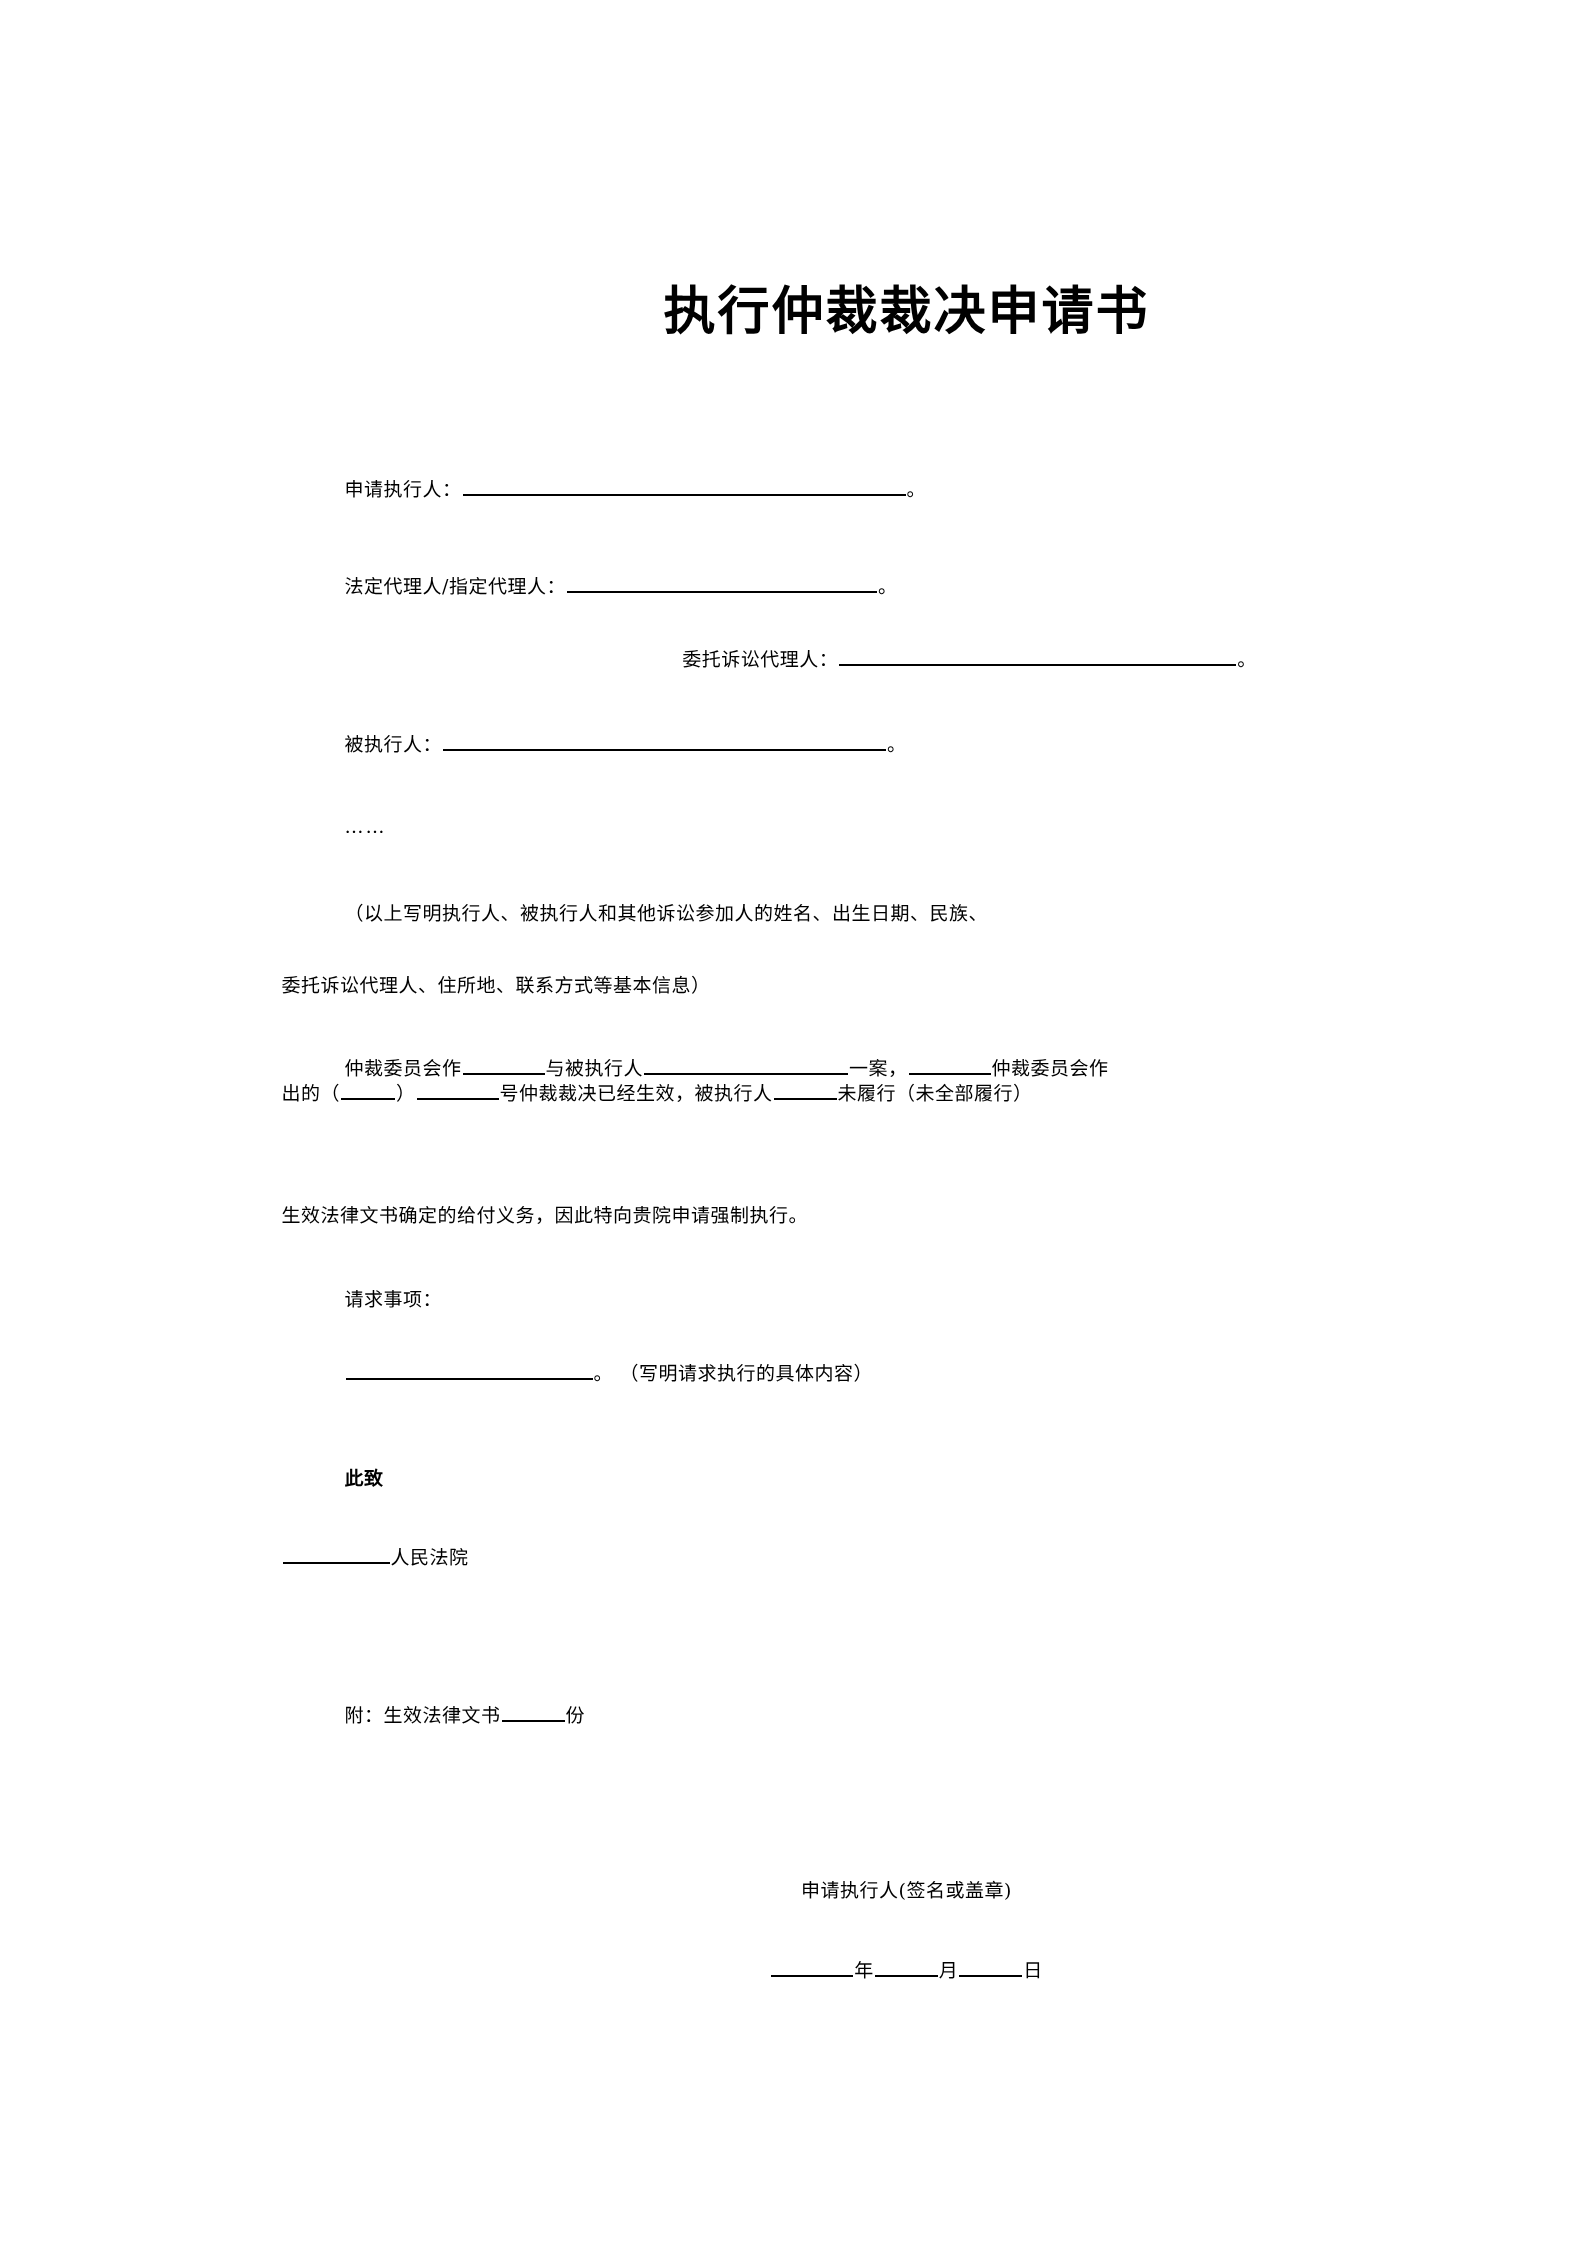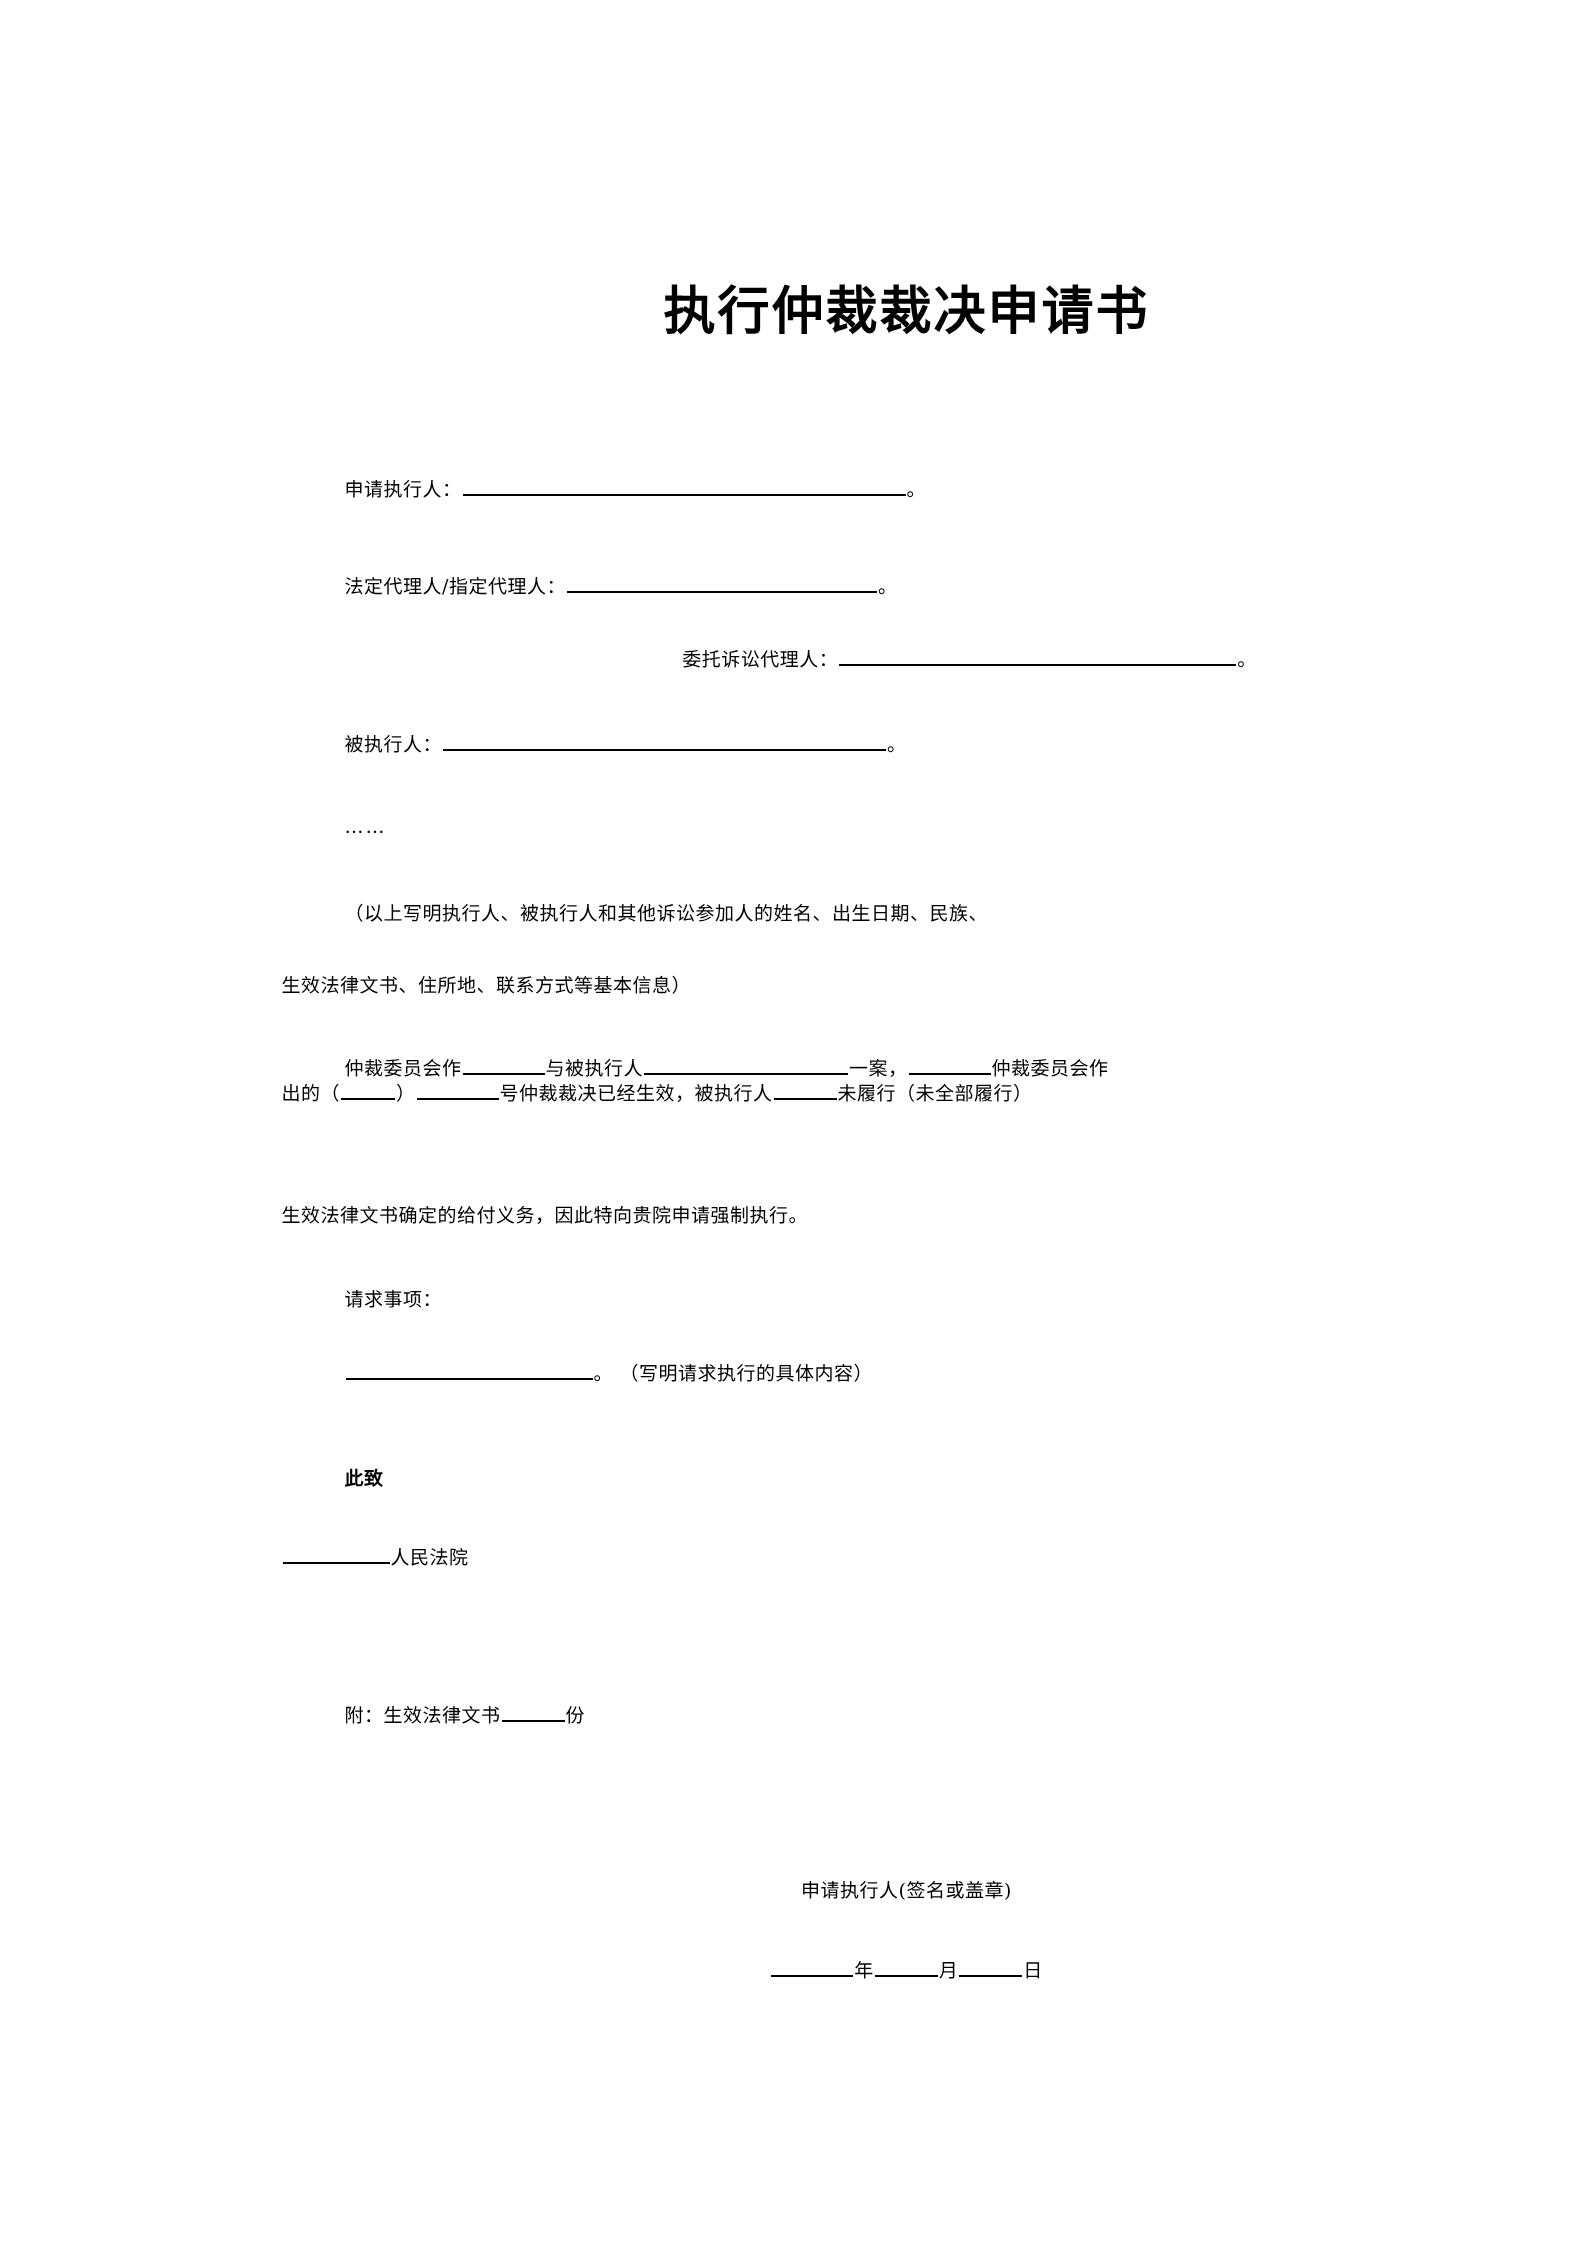--- a/index.html
+++ b/index.html
@@ -104,21 +104,21 @@
     </div>
 
     <div class="line indent" style="top:715px;">
       <span>被执行人：</span><span class="blank b-xxl"></span><span>。</span>
     </div>
 
     <div class="line indent ellipsis-line" style="top:798px;">……</div>
 
     <div class="line indent" style="top:885px;">（以上写明执行人、被执行人和其他诉讼参加人的姓名、出生日期、民族、</div>
 
-    <div class="line" style="top:957px;">生效法律文书、住所地、联系方式等基本信息）</div>
+    <div class="line" style="top:957px;">委托诉讼代理人、住所地、联系方式等基本信息）</div>
 
     <div class="line indent" style="top:1039px;">
       <span>仲裁委员会作</span><span class="blank b-xxs"></span><span>与被执行人</span><span class="blank b-m"></span><span>一案，</span><span class="blank b-xxs"></span><span>仲裁委员会作</span>
     </div>
 
     <div class="line" style="top:1064px;">
       <span>出的（</span><span class="blank b-tt"></span><span>）</span><span class="blank b-xxs"></span><span>号仲裁裁决已经生效，被执行人</span><span class="blank b-t"></span><span>未履行（未全部履行）</span>
     </div>
 
     <div class="line" style="top:1187px;">生效法律文书确定的给付义务，因此特向贵院申请强制执行。</div>

